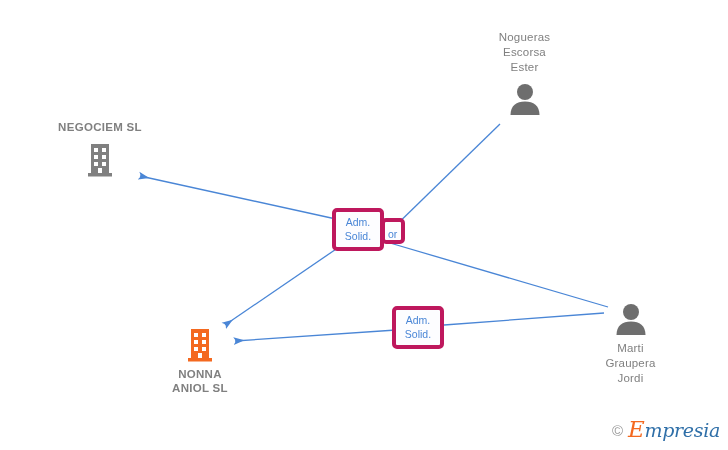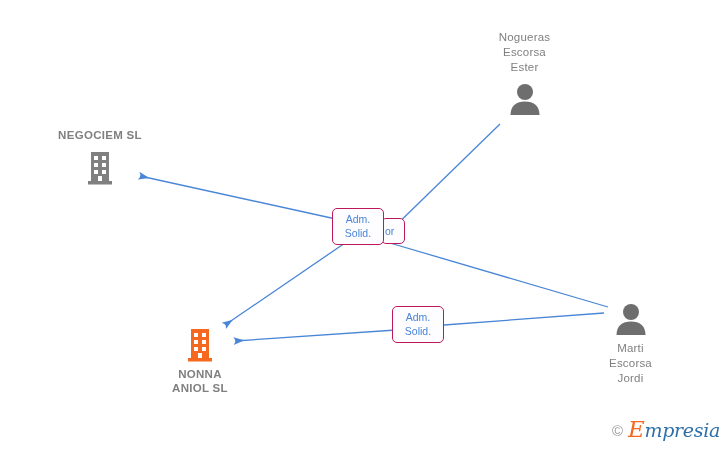--- a/index.html
+++ b/index.html
@@ -29,21 +29,21 @@
     line-height:14px;
     white-space:pre-line;
     letter-spacing:0.3px;
   }
 
   .icon-wrap{display:flex;justify-content:center;align-items:center;}
 
   
   .edge-box{
     position:absolute;
-    border:1px solid #be185d;
+    border:4px solid #be185d;
     border-radius:5px;
     background:#fdfdff;
     color:#4a86d6;
     font-size:10.5px;
     line-height:14px;
     text-align:center;
     padding:3px 6px 4px 6px;
     white-space:pre-line;
     box-sizing:border-box;
   }
@@ -110,21 +110,21 @@
 Escorsa
 Ester</div>
     <div class="icon-wrap" style="margin-top:8px;">
       <svg width="34" height="32" viewBox="0 0 34 32" aria-hidden="true">
         <circle cx="17" cy="9" r="8" fill="#6e6e6e"></circle>
         <path d="M2.5,32 C2.5,22.5 8.5,18.5 17,18.5 C25.5,18.5 31.5,22.5 31.5,32 Z" fill="#6e6e6e"></path>
       </svg>
     </div>
   </div>
 
-  <div class="node" style="left:40px;top:128px;width:120px;">
+  <div class="node" style="left:40px;top:120px;width:120px;">
     <div class="company-label">NEGOCIEM SL</div>
     <div class="icon-wrap" style="margin-top:9px;">
       <svg width="26" height="34" viewBox="0 0 26 34" aria-hidden="true">
         <rect x="4" y="1" width="18" height="29" fill="#808080"></rect>
         <rect x="1" y="30" width="24" height="3.5" fill="#808080"></rect>
         <rect x="7" y="5" width="4" height="4" fill="#ffffff"></rect>
         <rect x="15" y="5" width="4" height="4" fill="#ffffff"></rect>
         <rect x="7" y="12" width="4" height="4" fill="#ffffff"></rect>
         <rect x="15" y="12" width="4" height="4" fill="#ffffff"></rect>
         <rect x="7" y="19" width="4" height="4" fill="#ffffff"></rect>
@@ -153,21 +153,21 @@
   </div>
 
   <div class="node" style="left:578px;top:303px;width:105px;">
     <div class="icon-wrap">
       <svg width="34" height="32" viewBox="0 0 34 32" aria-hidden="true">
         <circle cx="17" cy="9" r="8" fill="#6e6e6e"></circle>
         <path d="M2.5,32 C2.5,22.5 8.5,18.5 17,18.5 C25.5,18.5 31.5,22.5 31.5,32 Z" fill="#6e6e6e"></path>
       </svg>
     </div>
     <div class="node-label" style="margin-top:6px;">Marti
-Escorsa
+Graupera
 Jordi</div>
   </div>
 
   <div class="edge-box behind" style="left:381px;top:218px;width:24px;height:26px;line-height:24px;padding:0 8px 0 3px;">or</div>
 
   <div class="edge-box" style="left:332px;top:208px;width:52px;">Adm.
 Solid.</div>
 
   <div class="edge-box" style="left:392px;top:306px;width:52px;">Adm.
 Solid.</div>

